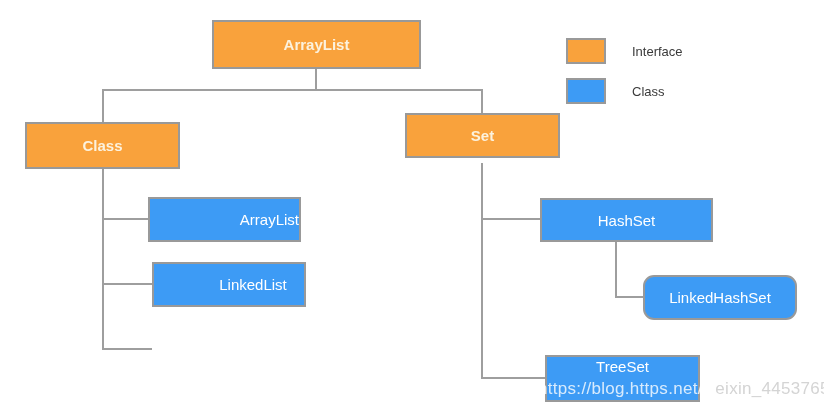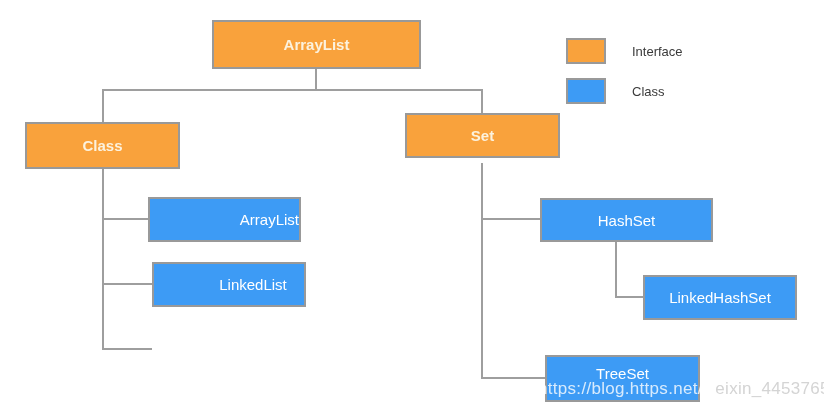--- a/index.html
+++ b/index.html
@@ -32,22 +32,22 @@
     color: #FFFFFF;
     font-weight: normal;
   }
   #n-collection    { left: 212px; top:  20px; width: 209px; height: 49px; }
   #n-list          { left:  25px; top: 122px; width: 155px; height: 47px; }
   #n-set           { left: 405px; top: 113px; width: 155px; height: 45px; }
   #n-arraylist     { left: 148px; top: 197px; width: 153px; height: 45px; justify-content: flex-end; }
   #n-linkedlist    { left: 152px; top: 262px; width: 154px; height: 45px; padding-left: 48px; }
   #n-vector        { left: 152px; top: 328px; width: 154px; height: 44px; }
   #n-hashset       { left: 540px; top: 198px; width: 173px; height: 44px; }
-  #n-linkedhashset { left: 643px; top: 275px; width: 154px; height: 45px; }
-  #n-treeset       { left: 545px; top: 355px; width: 155px; height: 47px; align-items: flex-start; padding-top: 8px; }
+  #n-linkedhashset { left: 643px; top: 275px; width: 154px; height: 45px; border-radius: 11px; }
+  #n-treeset       { left: 545px; top: 355px; width: 155px; height: 47px; align-items: flex-start; padding-top: 1px; }
 
   
   .line { position: absolute; background: #9E9E9E; z-index: 1; }
   .l1  { left: 315px; top:  69px; width:   2px; height:  21px; }
   .l2  { left: 102px; top:  89px; width: 381px; height:   2px; }
   .l3  { left: 102px; top:  89px; width:   2px; height:  33px; }
   .l4  { left: 481px; top:  89px; width:   2px; height:  29px; }
   .l5  { left: 102px; top: 169px; width:   2px; height: 181px; }
   .l6  { left: 102px; top: 218px; width:  46px; height:   2px; }
   .l7  { left: 102px; top: 283px; width:  50px; height:   2px; }

